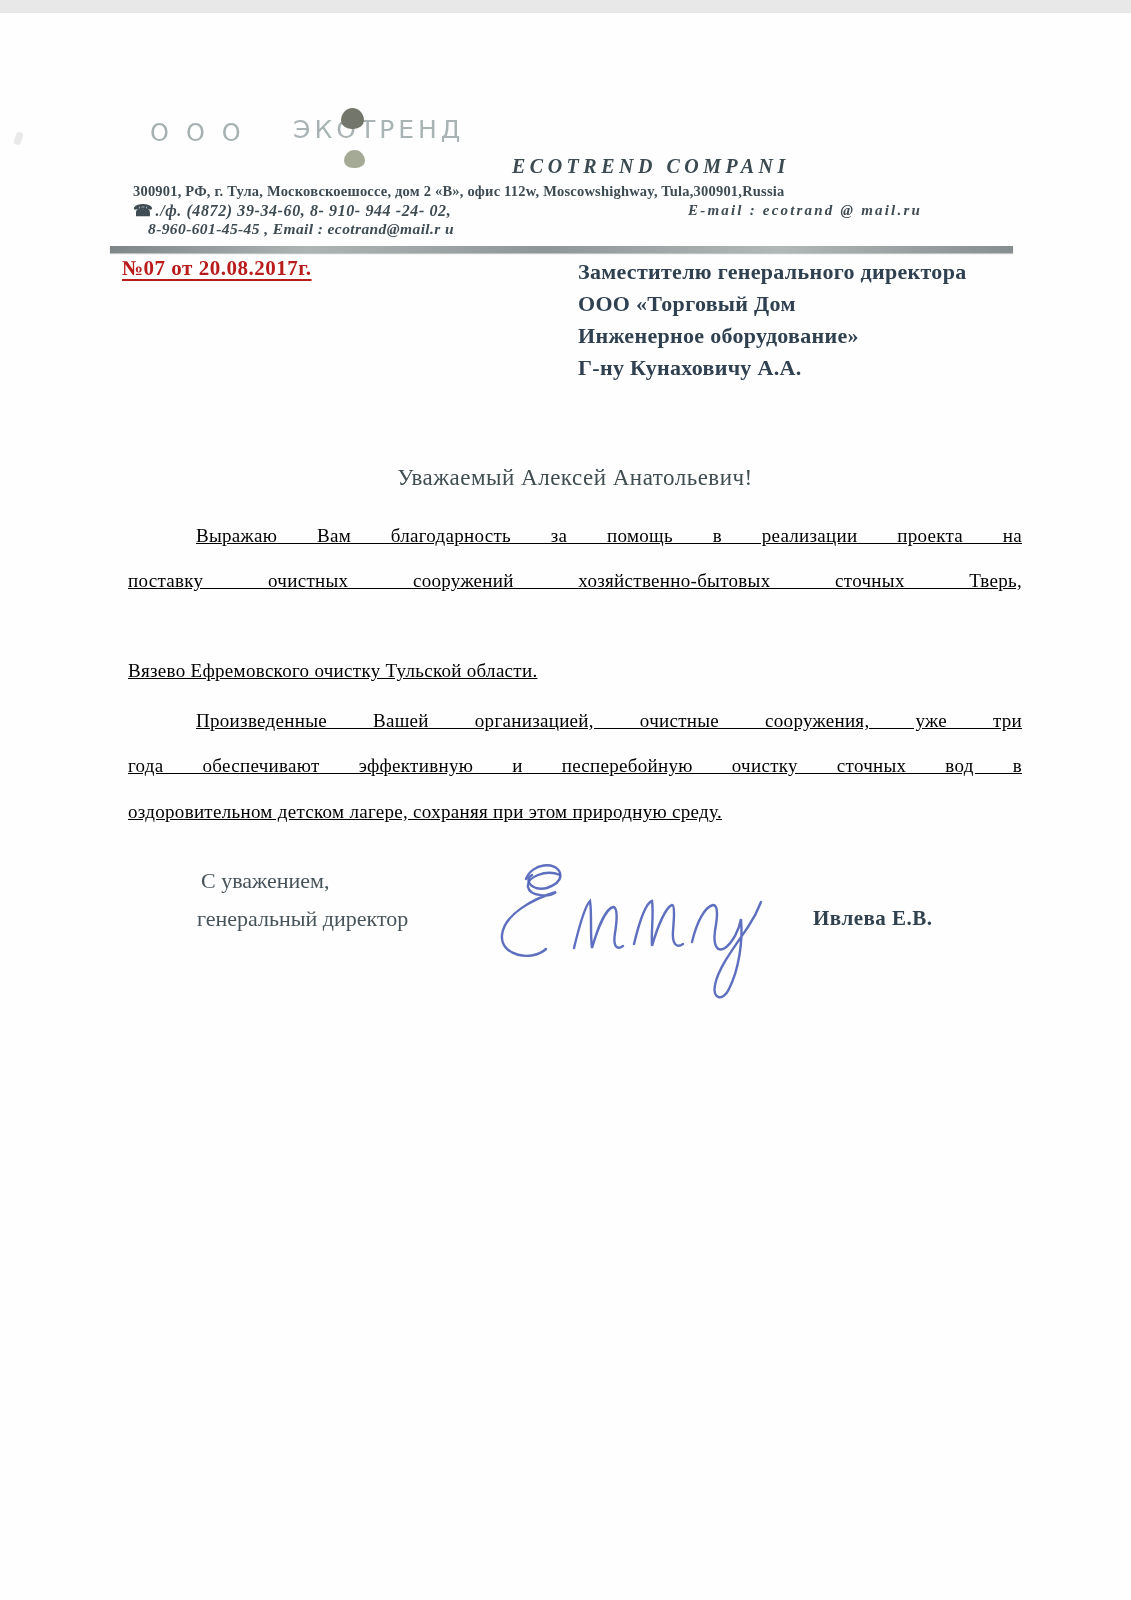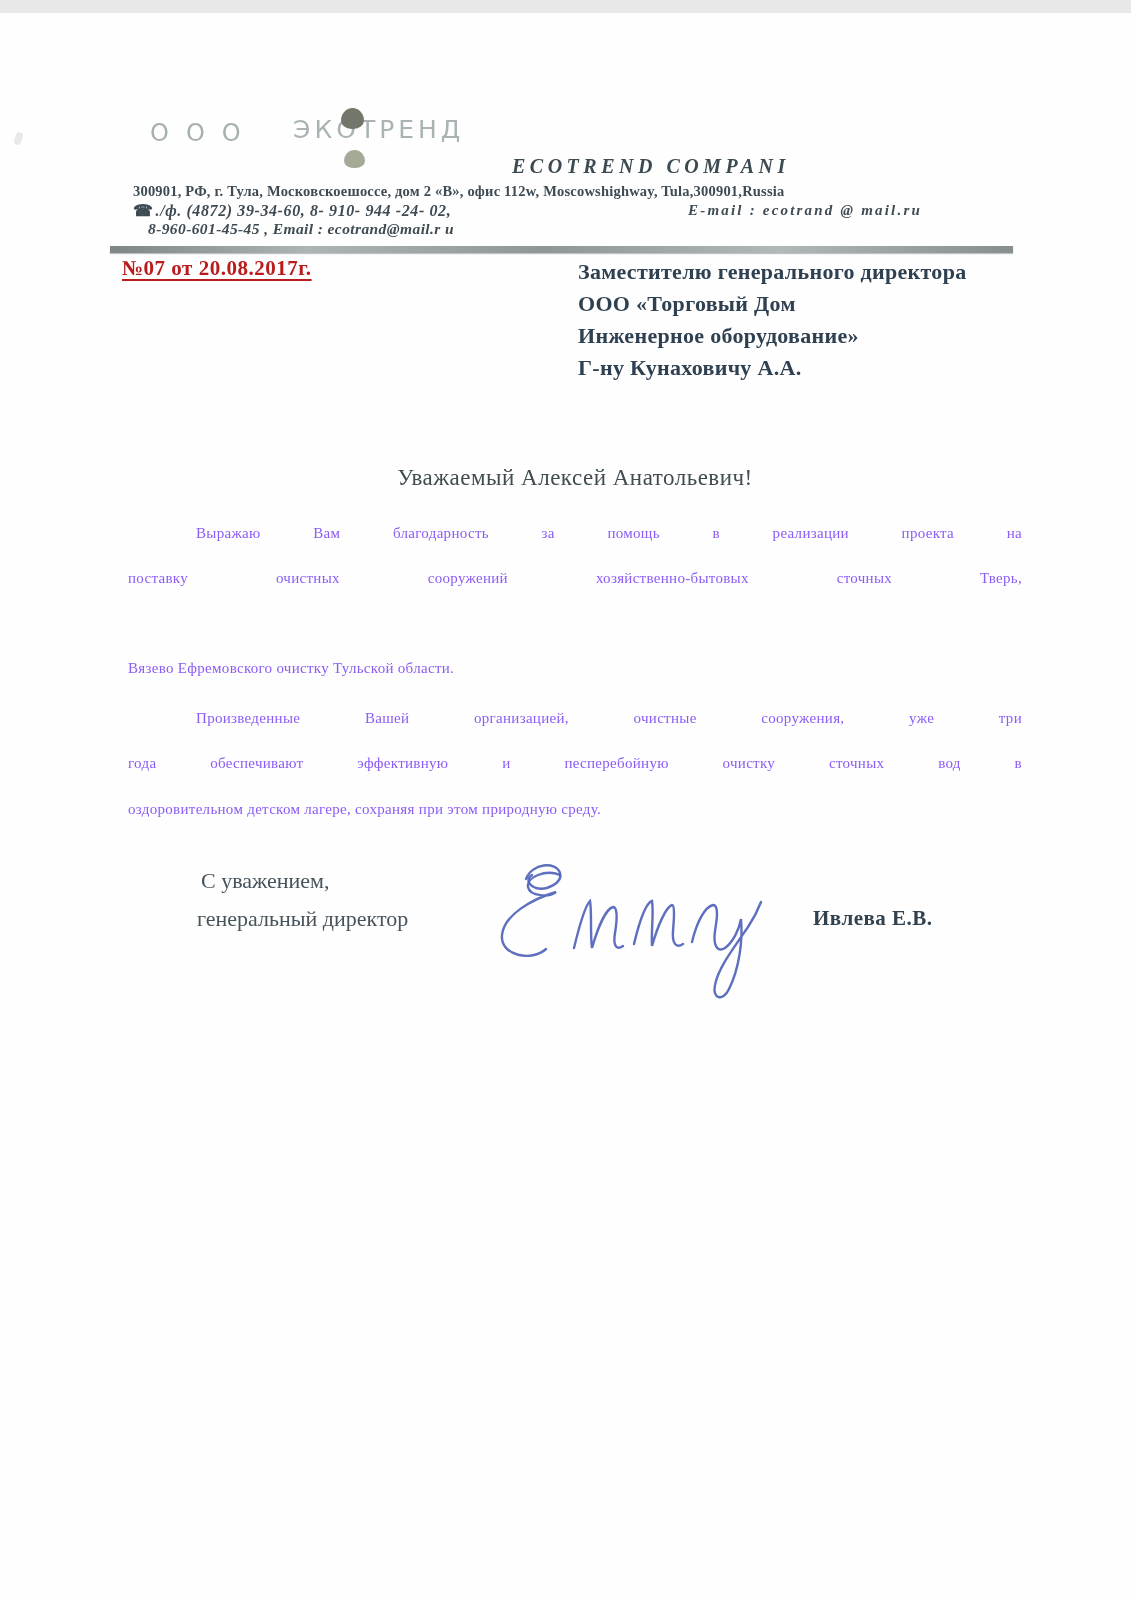--- a/index.html
+++ b/index.html
@@ -93,24 +93,25 @@
   }
 
   
   .salutation{
     left:128px;top:452px;width:894px;
     text-align:center;
     font-size:23px;color:#3f4c50;letter-spacing:.5px;
   }
   .bline{
     left:128px;width:894px;
-    font-size:15px;color:#8b5cf6;
+    font-size:19px;color:#000000;
     letter-spacing:.3px;
     box-sizing:border-box;
     white-space:normal;
+    text-decoration:underline;
   }
   .jfull{text-align:justify;text-align-last:justify;}
   .jleft{text-align:left;}
   .indent{padding-left:68px;}
 
   
   .closing1{left:201px;top:855px;font-size:22px;color:#47535a;}
   .closing2{left:197px;top:893px;font-size:22px;color:#47535a;}
   .signer{left:813px;top:893px;font-size:21px;font-weight:bold;color:#31424e;letter-spacing:.5px;}
   .sig-svg{left:486px;top:842px;}

